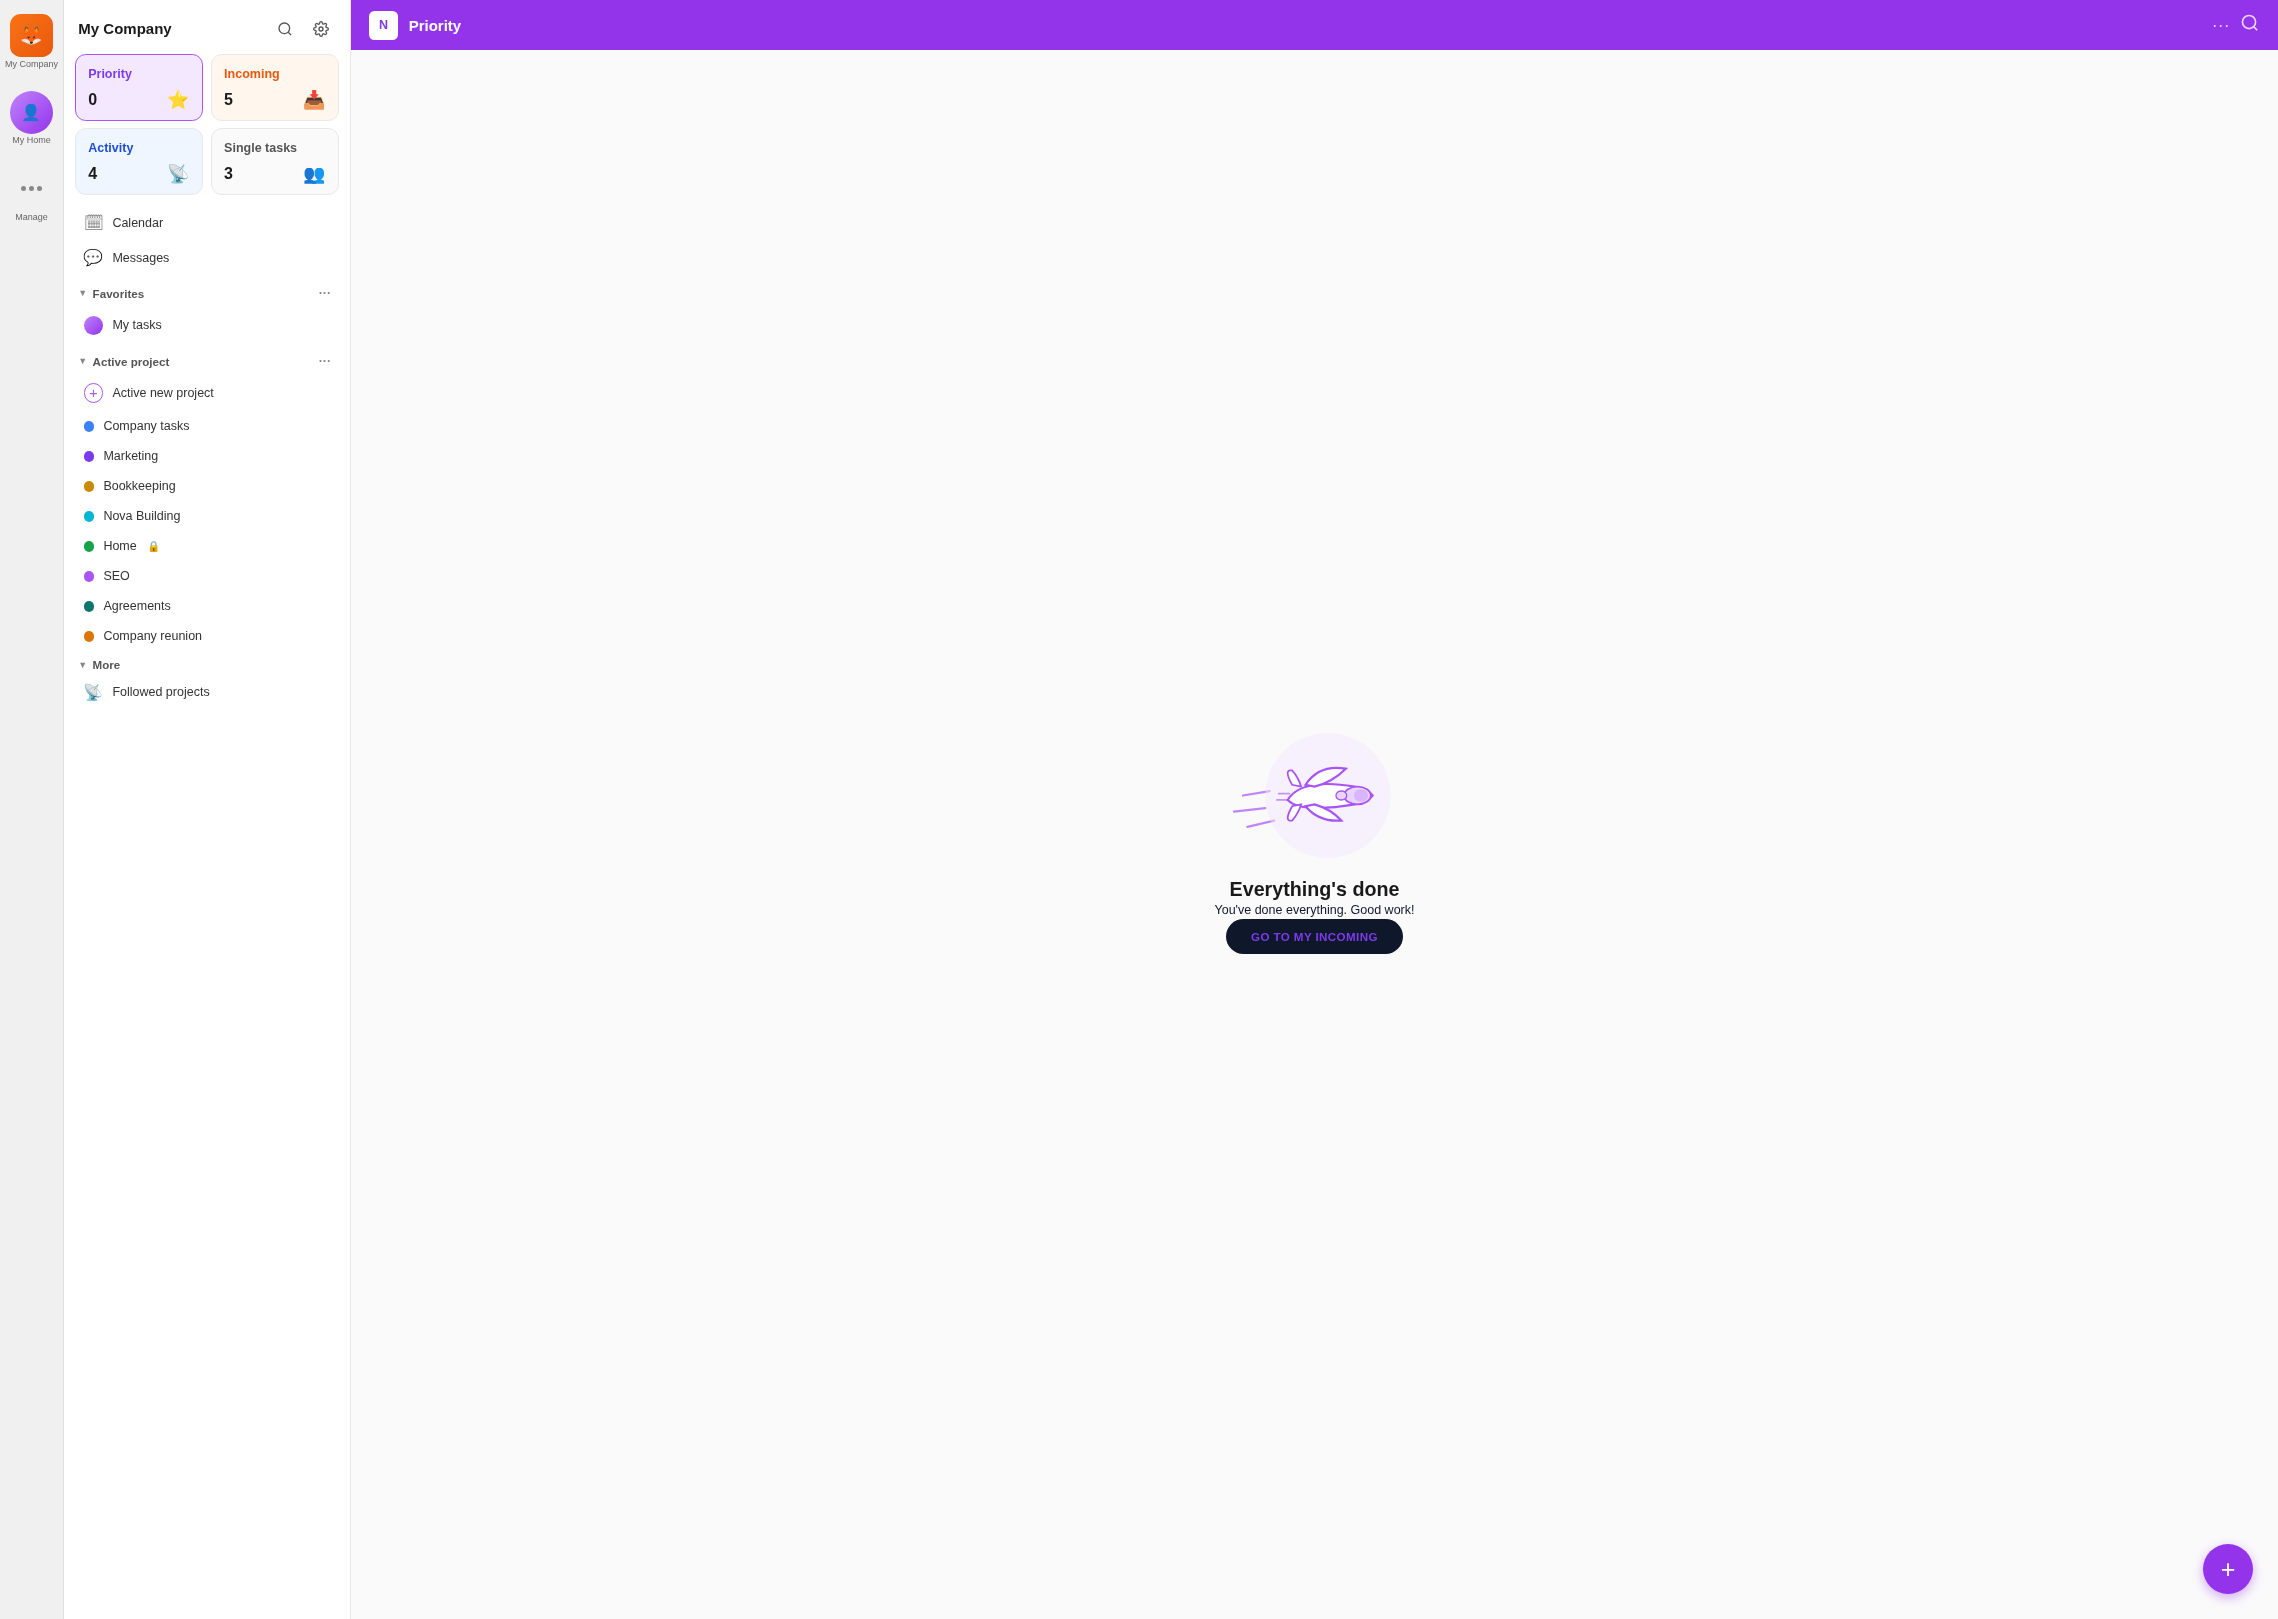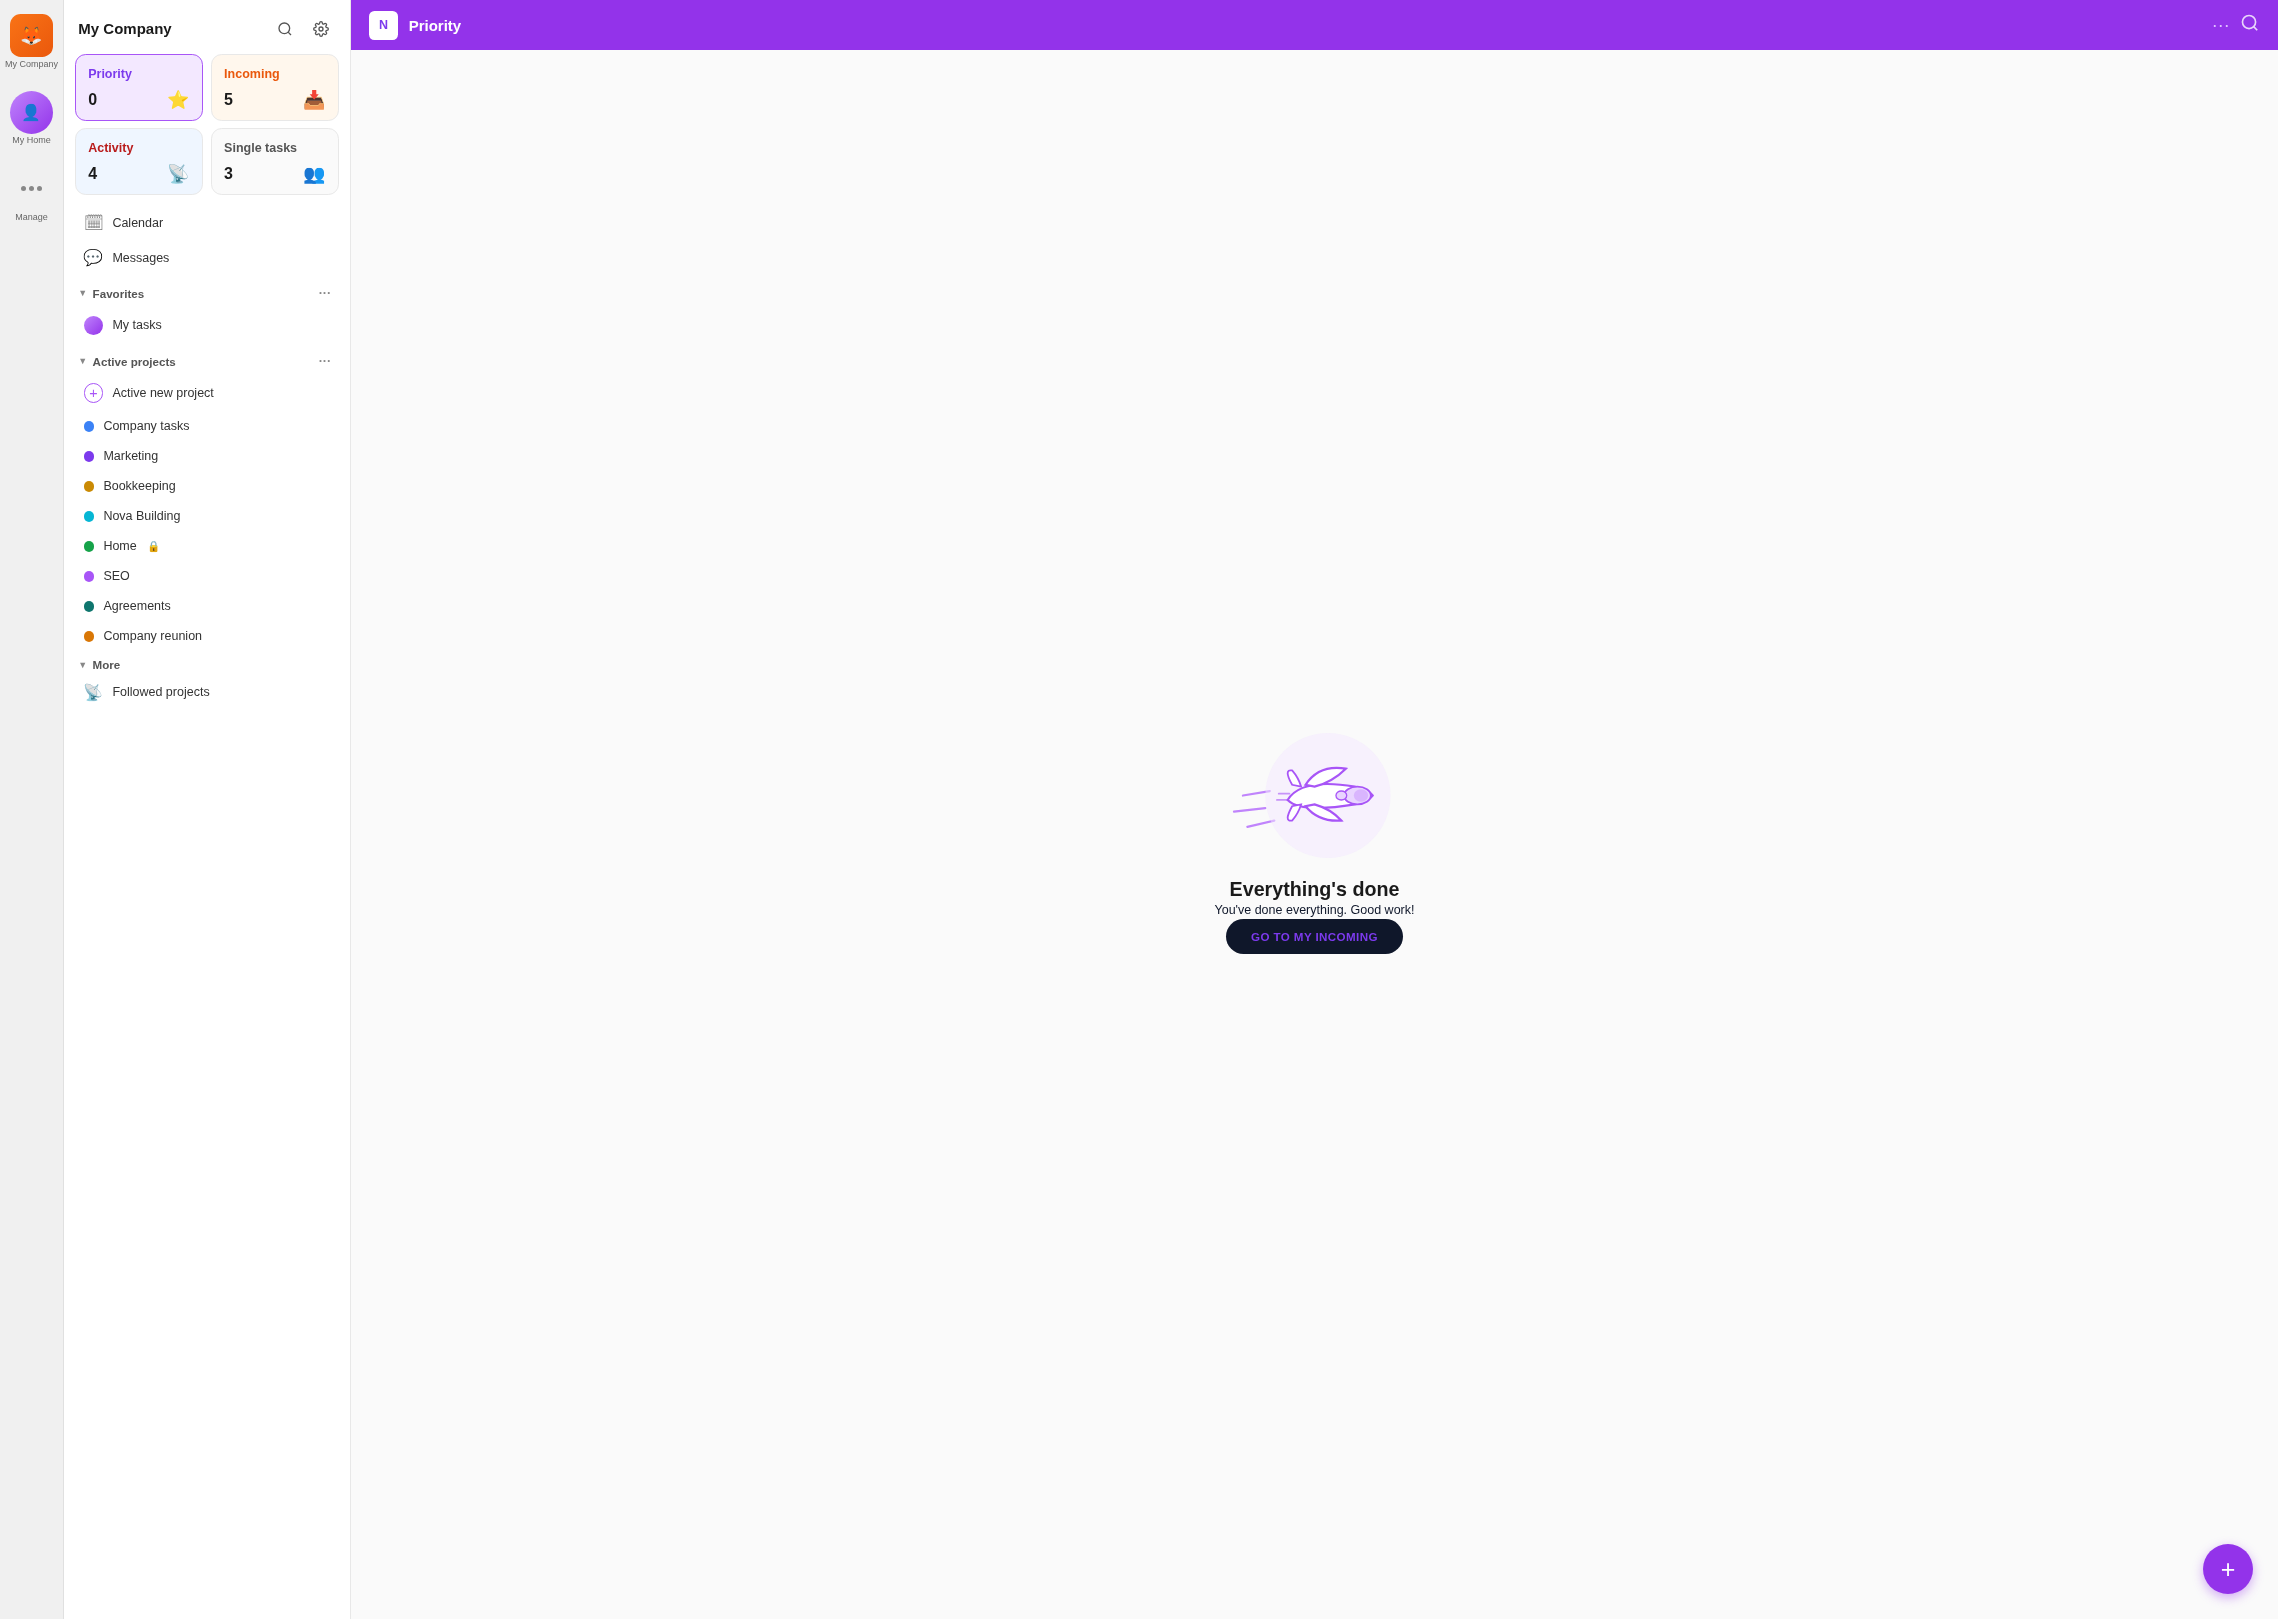--- a/index.html
+++ b/index.html
@@ -110,21 +110,21 @@
       background: #fafafa;
       border: 0.9px solid #e8e8e8;
     }
     .card-label {
       font-size: 12.5px;
       font-weight: 600;
       margin-bottom: 7.2px;
     }
     .card-priority .card-label { color: #7c3aed; }
     .card-incoming .card-label { color: #ea580c; }
-    .card-activity .card-label { color: #b91c1c; }
+    .card-activity .card-label { color: #1d4ed8; }
     .card-single .card-label { color: #555; }
     .card-bottom {
       display: flex; align-items: center; justify-content: space-between;
     }
     .card-count {
       font-size: 16px;
       font-weight: 600;
       color: #1a1a1a;
     }
     .card-icon {
@@ -372,21 +372,21 @@
       <span>Favorites</span>
       <div class="section-more">···</div>
     </div>
     <div class="nav-item">
       <div class="favorites-avatar"></div>
       <span>My tasks</span>
     </div>
 
     <div class="section-header">
       <span class="chevron">▼</span>
-      <span>Active projects</span>
+      <span>Active project</span>
       <div class="section-more">···</div>
     </div>
 
     <div class="nav-item">
       <div class="project-plus">+</div>
       <span>Active new project</span>
     </div>
     <div class="nav-item">
       <div class="project-dot" style="background:#3b82f6;"></div>
       <span>Company tasks</span>

